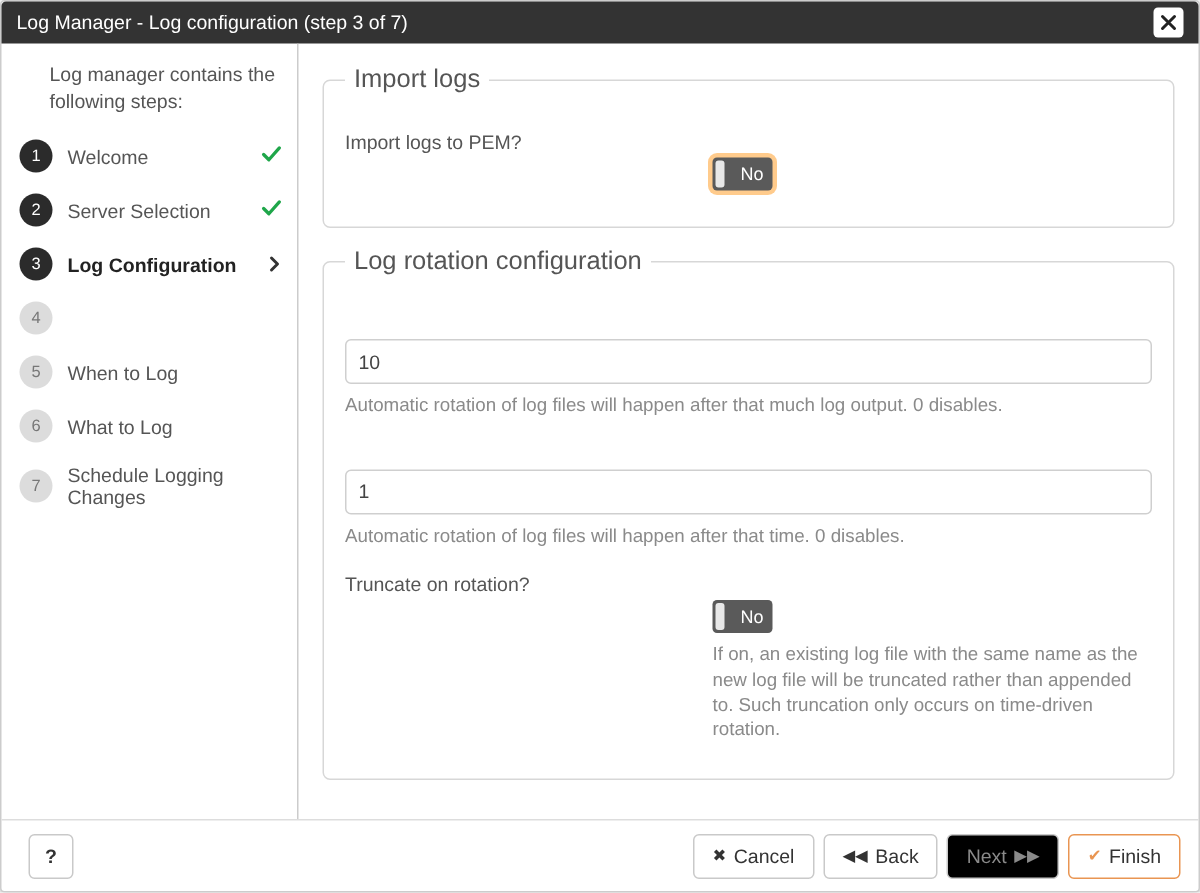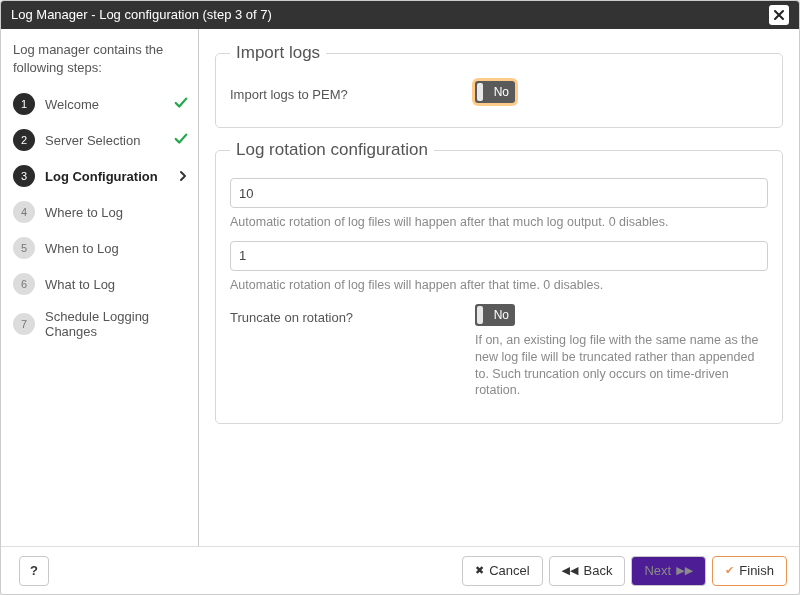--- a/index.html
+++ b/index.html
@@ -38,21 +38,21 @@
   .body {
     flex: 1; display: flex; overflow: hidden;
   }
   .sidebar {
     width: 198px;
     border-right: 1px solid #ccc;
     padding: 12px 10px 12px 12px;
     font-size: 13px;
     color: #555;
   }
-  .sidebar .intro { margin-bottom: 10px; line-height: 1.35; color:#555;}
+  .sidebar .intro { margin-bottom: 10px; line-height: 1.35; color:#555;margin-left:20px;}
   .steps { list-style: none; padding: 0; margin: 0; }
   .steps li {
     display: flex; align-items: center;
     padding: 7px 0;
     cursor: default;
   }
   .steps .num {
     width: 22px; height: 22px;
     border-radius: 50%;
     background: #dcdcdc; color: #777;
@@ -83,21 +83,21 @@
   }
   .row {
     display: flex; align-items: flex-start;
     margin: 6px 0 10px 0;
   }
   .row .lab {
     flex: 0 0 245px;
     color: #555; font-size: 13px;
     padding-top: 6px;
   }
-  .row .ctl { flex: 1; }
+  .row .ctl { flex: 1; margin-top: 24px; }
   .help {
     color: #8a8a8a; font-size: 12.5px;
     margin-top: 6px; line-height: 1.35;
   }
   .toggle {
     display: inline-flex; align-items: center;
     width: 40px; height: 22px;
     background: #5a5a5a; color: #fff;
     border-radius: 3px;
     font-size: 12px;
@@ -145,21 +145,21 @@
     background: #fff;
     border-radius: 4px;
     padding: 0 12px;
     font-size: 13px;
     display: inline-flex; align-items: center;
     cursor: pointer;
     color: #333;
     margin-left: 6px;
   }
   .btn.small { width: 30px; justify-content: center; padding: 0; font-weight: bold;}
-  .btn.disabled { background:#4c1d95; color:#8a8a8a; cursor:default;}
+  .btn.disabled { background:#000000; color:#8a8a8a; cursor:default;}
   .btn.accent { border-color:#e99552; color:#333;}
   .btn .ic { margin-right:5px; font-size:11px;}
   .btn .ic.after { margin-left:5px; margin-right:0;}
   .footer .right { display:flex; }
   svg.checkmark{width:14px;height:14px;}
 </style>
 </head>
 <body>
 
 <div class="modal">
@@ -196,21 +196,20 @@
           <span class="num">3</span>
           <span class="label">Log Configuration</span>
           <span class="chev">
               <svg width="10" height="12" viewBox="0 0 10 12">
                 <path d="M3 2 L7 6 L3 10" fill="none" stroke="#333" stroke-width="2" stroke-linecap="round" stroke-linejoin="round"></path>
               </svg>
             </span>
         </li>
         <li>
           <span class="num">4</span>
-          <span class="label">Where to Log</span>
         </li>
         <li>
           <span class="num">5</span>
           <span class="label">When to Log</span>
         </li>
         <li>
           <span class="num">6</span>
           <span class="label">What to Log</span>
         </li>
         <li>

